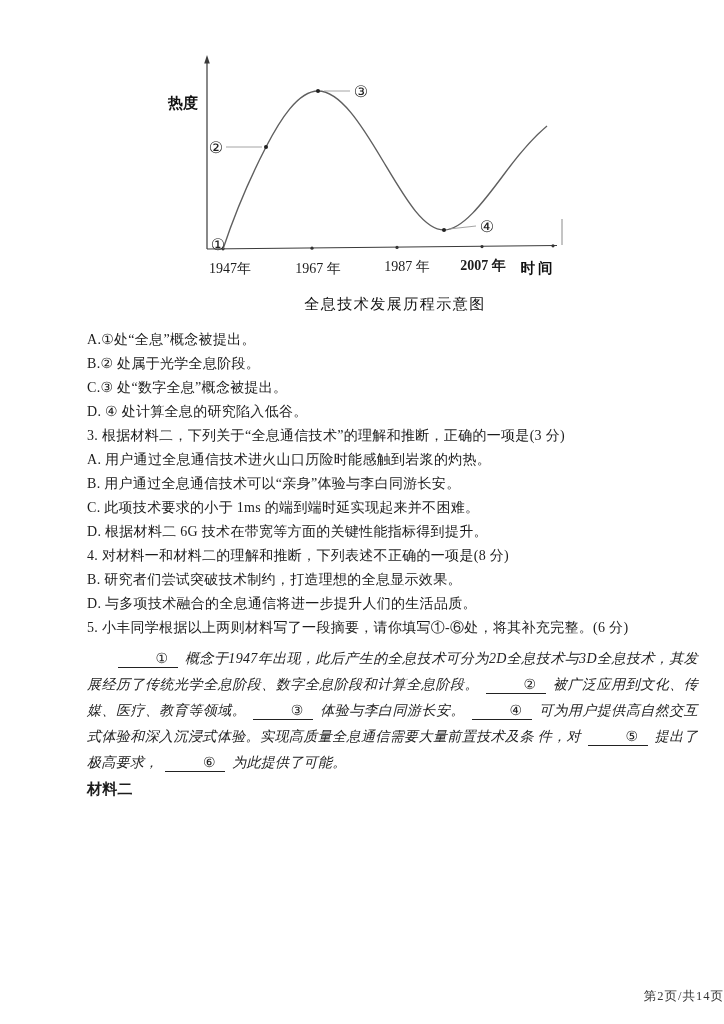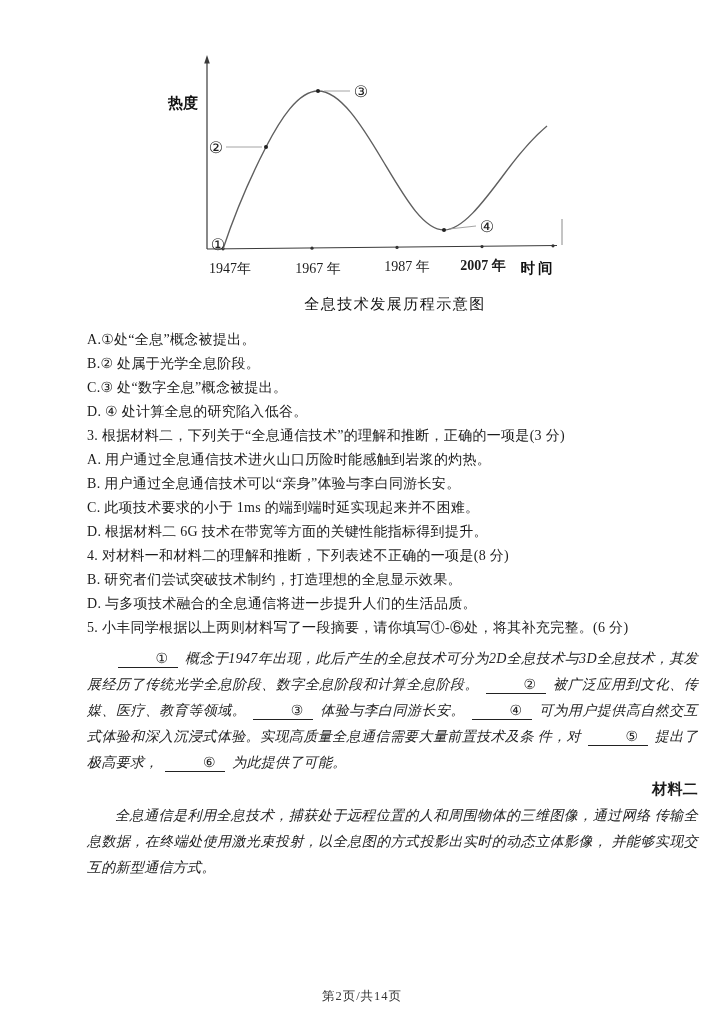--- a/index.html
+++ b/index.html
@@ -34,38 +34,38 @@
     display:inline-block;
     min-width:60px;
     border-bottom:1.2px solid #222;
     text-align:center;
     font-style:normal;
     line-height:16px;
     margin:0 3px;
   }
   .mat-heading{
     margin:3px 0 0 0;
-    text-align:right;
+    text-align:left;
     font-weight:bold;
     font-style:normal;
     line-height:20px;
     font-size:15px;
   }
   .mat-para{
     margin:4px 0 0 0;
     line-height:26px;
     font-style:italic;
     text-align:justify;
     text-indent:2em;
     color:#222;
   }
   
   .footer{
     position:absolute;left:0;top:988px;width:100%;
-    text-align:center;font-size:12.5px;color:#333;letter-spacing:1px;
+    text-align:right;font-size:12.5px;color:#333;letter-spacing:1px;
   }
 </style>
 </head>
 <body>
 
 <div class="page">
 
   <div class="chart-block">
     <svg width="420" height="272" viewBox="0 0 420 272">
 
@@ -137,18 +137,17 @@
       <span>体验与李白同游长安。</span>
       <span class="blank">④</span>
       <span>可为用户提供高自然交互式体验和深入沉浸式体验。实现高质量全息通信需要大量前置技术及条 件，对</span>
       <span class="blank">⑤</span>
       <span>提出了极高要求，</span>
       <span class="blank">⑥</span>
       <span>为此提供了可能。</span>
     </p>
 
     <p class="mat-heading">材料二</p>
-    <p class="mat-para">全息通信是利用全息技术，捕获处于远程位置的人和周围物体的三维图像，通过网络 传输全息数据，在终端处使用激光束投射，以全息图的方式投影出实时的动态立体影像， 并能够实现交互的新型通信方式。</p>
   </div>
 
   <div class="footer">第2页/共14页</div>
 
 </div>
 
 </body></html>

